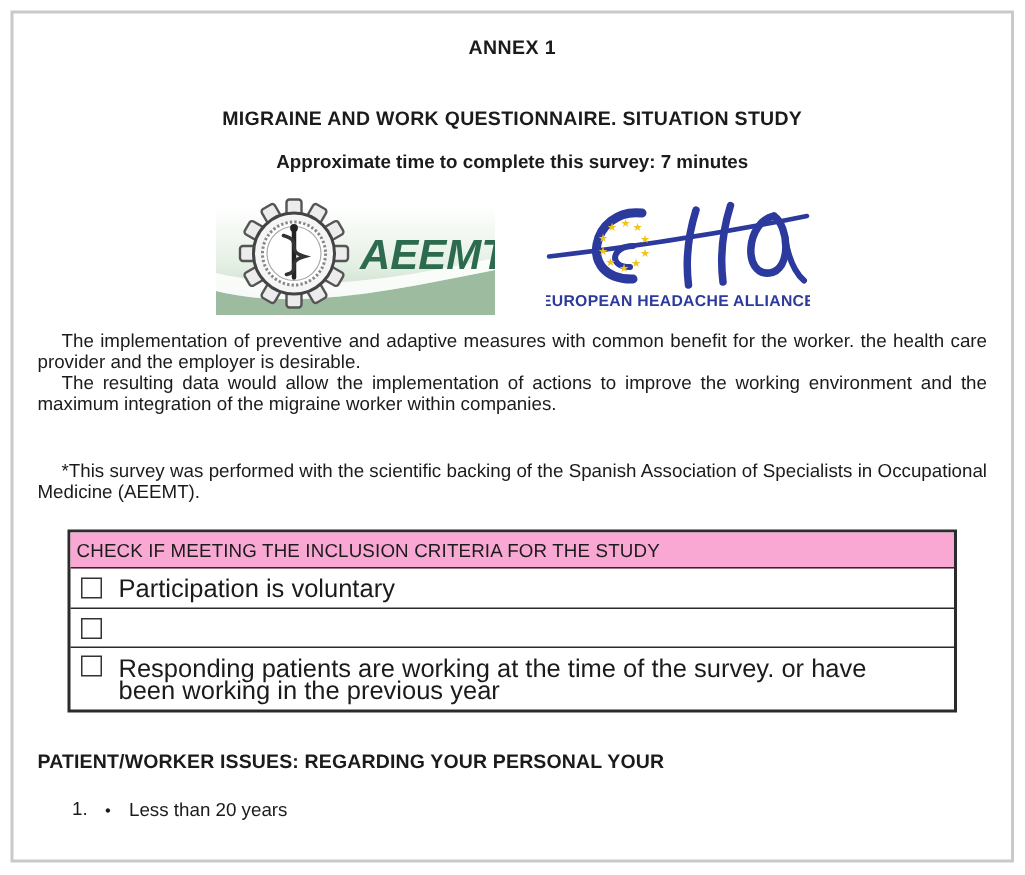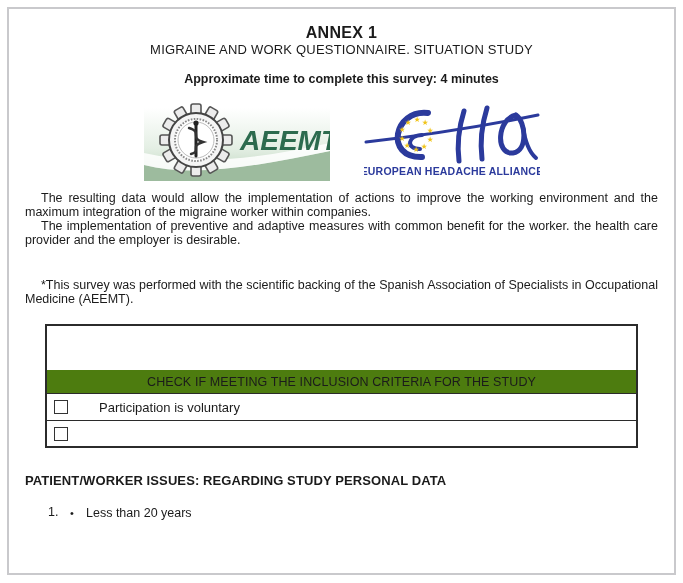--- a/index.html
+++ b/index.html
@@ -14,27 +14,27 @@
     position: absolute;
     left: 7px; top: 7px;
     width: 669px; height: 568px;
     border: 2px solid #c9c9cc;
     background: #ffffff;
     padding: 0 16px;
   }
   .annex {
     margin-top: 15px;
     text-align: center;
-    font-size: 16px; font-weight: bold;
+    font-size: 13px; font-weight: bold;
     letter-spacing: 0.3px;
   }
   .doc-title {
-    margin-top: 0;
+    margin-top: 32px;
     text-align: center;
-    font-size: 13px; font-weight: normal;
+    font-size: 13px; font-weight: bold;
     letter-spacing: 0.2px;
   }
   .time-note {
     margin-top: 15px;
     text-align: center;
     font-size: 12.5px; font-weight: bold;
   }
   .logos {
     margin-top: 19px;
     height: 78px;
@@ -56,36 +56,33 @@
     font-size: 12.5px;
     line-height: 13.9px;
     text-align: justify;
     text-indent: 16px;
   }
   .criteria-table {
     margin: 18px 20px 0 20px;
     border: 2px solid #2b2b2b;
   }
   .criteria-header {
-    background: #4d7c0f;
+    background: #f9a8d4;
     border-bottom: 1.5px solid #2b2b2b;
-    text-align: center;
     font-size: 12.5px;
     padding: 5px 4px 4px 4px;
     letter-spacing: 0.1px;
-    margin-top: 44px;
   }
   .criteria-row {
     display: flex;
     align-items: flex-start;
     padding: 5px 10px 5px 7px;
     border-bottom: 1.5px solid #2b2b2b;
-    font-size: 13px;
+    font-size: 17px;
     line-height: 15px;
-    gap: 20px;
   }
   .criteria-row:last-child { border-bottom: none; }
   .cb {
     flex: 0 0 auto;
     width: 14px; height: 14px;
     border: 1.6px solid #333;
     background: #fff;
     margin-right: 11px;
     margin-top: 0.5px;
     cursor: pointer;
@@ -107,21 +104,21 @@
   .qoption { display: flex; align-items: baseline; margin-top: 1px; }
   .bullet { width: 16px; flex: 0 0 auto; font-size: 11px; }
 </style>
 </head>
 <body>
 
 <div class="page-frame">
 
   <div class="annex">ANNEX 1</div>
   <div class="doc-title">MIGRAINE AND WORK QUESTIONNAIRE. SITUATION STUDY</div>
-  <div class="time-note">Approximate time to complete this survey: 4 minutes</div>
+  <div class="time-note">Approximate time to complete this survey: 7 minutes</div>
 
   <div class="logos">
 
     <div class="aeemt-logo">
       <svg width="186" height="78" viewBox="0 0 186 78">
         <defs>
           <linearGradient id="aeemtBg" x1="0" y1="0" x2="0" y2="1">
             <stop offset="0" stop-color="#ffffff"></stop>
             <stop offset="0.55" stop-color="#e4efe4"></stop>
             <stop offset="1" stop-color="#b7d0b8"></stop>
@@ -179,38 +176,42 @@
             <text x="61" y="21">★</text>
           <text x="66" y="29">★</text>
         </g>
         <text x="88" y="71" text-anchor="middle" font-family="Liberation Sans, sans-serif" font-size="10.5" font-weight="bold" fill="#2b3a9c" letter-spacing="0.2">EUROPEAN HEADACHE ALLIANCE</text>
       </svg>
     </div>
 
   </div>
 
   <div class="paragraphs">
+    <p class="para">The implementation of preventive and adaptive measures with common benefit for the worker. the health care provider and the employer is desirable.</p>
     <p class="para">The resulting data would allow the implementation of actions to improve the working environment and the maximum integration of the migraine worker within companies.</p>
-    <p class="para">The implementation of preventive and adaptive measures with common benefit for the worker. the health care provider and the employer is desirable.</p>
   </div>
 
   <p class="footnote">*This survey was performed with the scientific backing of the Spanish Association of Specialists in Occupational Medicine (AEEMT).</p>
 
   <div class="criteria-table">
     <div class="criteria-header">CHECK IF MEETING THE INCLUSION CRITERIA FOR THE STUDY</div>
     <div class="criteria-row">
       <span class="cb"></span>
       <span class="criteria-label">Participation is voluntary</span>
     </div>
     <div class="criteria-row">
       <span class="cb"></span>
     </div>
-  </div>
-
-  <div class="section-heading">PATIENT/WORKER ISSUES: REGARDING STUDY PERSONAL DATA</div>
+    <div class="criteria-row">
+      <span class="cb"></span>
+      <span class="criteria-label" style="max-width:540px">Responding patients are working at the time of the survey. or have been working in the previous year</span>
+    </div>
+  </div>
+
+  <div class="section-heading">PATIENT/WORKER ISSUES: REGARDING YOUR PERSONAL YOUR</div>
 
   <div class="question">
     <span class="qnum">1.</span>
     <div class="qbody">
       <div class="qoption">
         <span class="bullet">•</span>
         <span>Less than 20 years</span>
       </div>
     </div>
   </div>

